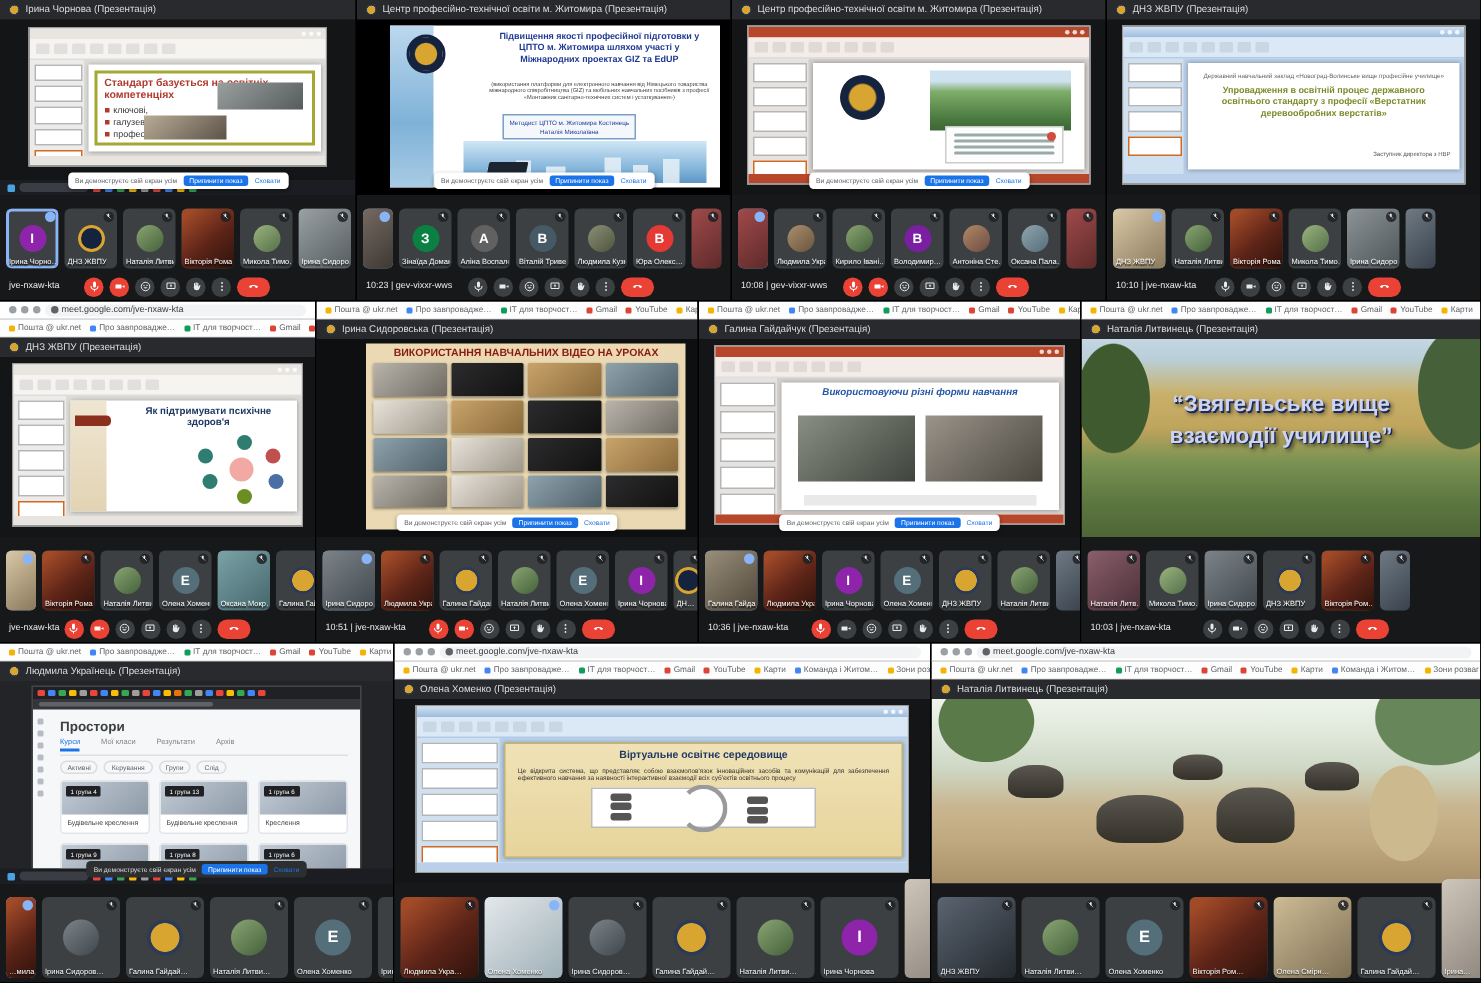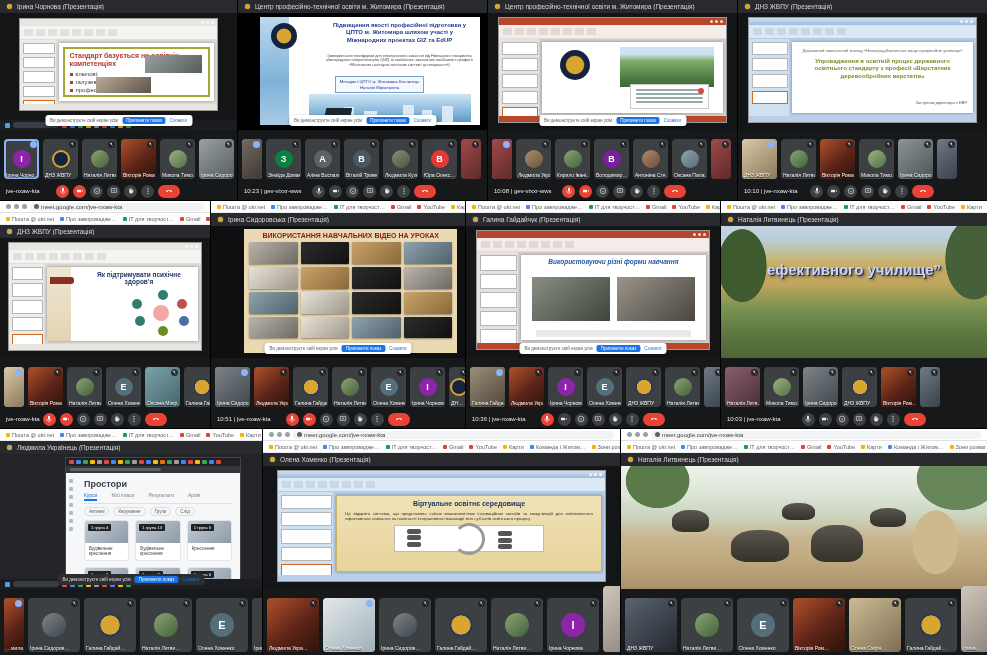--- a/index.html
+++ b/index.html
@@ -89,21 +89,21 @@
     linear-gradient(180deg,#c3d6e2 0%,#b9cfd8 10%,#c9b06a 28%,#bfa45c 45%,#7a9252 62%,#5d7741 82%,#4e6636 100%);}
   .ovl{position:absolute;left:8%;right:8%;top:26%;text-align:center;font-weight:bold;
        color:#ccd4f2;text-shadow:1px 1px 0 #1a2a5e,2px 2px 3px rgba(0,0,0,.6);font-size:15px;line-height:1.35;}
   .photo-classroom{position:absolute;inset:0;background:
     radial-gradient(70px 60px at 10% 12%,#5a7a4a 45%,transparent 46%),
     radial-gradient(90px 70px at 92% 10%,#67875a 45%,transparent 46%),
     radial-gradient(50px 70px at 86% 62%,#cdb98e 45%,transparent 46%),
     linear-gradient(180deg,#eef3ea 0%,#dfe7da 20%,#cdd7c4 38%,#c9b691 58%,#bfa87e 78%,#a8906a 100%);}
   .fig{position:absolute;border-radius:45% 45% 30% 30%;background:linear-gradient(#5a5650,#343129);}
   
-  .shared-browser{position:absolute;left:8%;right:8%;top:2%;bottom:7%;background:#2b2c2f;display:flex;flex-direction:column;border:1px solid #444;margin-left:44px;}
+  .shared-browser{position:absolute;left:8%;right:8%;top:2%;bottom:7%;background:#2b2c2f;display:flex;flex-direction:column;border:1px solid #444;}
   .tabstrip{height:8px;flex:none;display:flex;align-items:center;gap:2px;padding:0 3px;background:#202124;overflow:hidden;}
   .tabstrip i{width:5px;height:4px;border-radius:1px;flex:none;}
   .aurl{height:7px;flex:none;background:#35363a;display:flex;align-items:center;padding:0 4px;}
   .aurl i{display:block;width:55%;height:3px;border-radius:2px;background:#5f6368;}
   .appbody{flex:1;display:flex;background:#f6f7f8;overflow:hidden;}
   .lrail{width:10px;flex:none;display:flex;flex-direction:column;gap:4px;align-items:center;padding-top:6px;}
   .lrail i{width:4px;height:4px;border-radius:1px;background:#b6bcc2;}
   .amain{flex:1;padding:4px 8px;overflow:hidden;}
   .ahead{font-size:9px;color:#3c4043;font-weight:bold;margin:2px 0 3px;}
   .atabs{display:flex;gap:14px;border-bottom:1px solid #e0e0e0;padding-bottom:2px;margin-bottom:3px;}
@@ -1394,21 +1394,22 @@
           <span>Карти</span>
         </span>
       </div>
       <div class="mhead">
         <span class="hav"></span>
         <span>Наталія Литвинець (Презентація)</span>
       </div>
       <div class="stage">
         <div class="photo-building"></div>
         <div class="ovl">
-          <div>ефективного училище”</div>
+          <div>“Звягельське вище</div>
+          <div>взаємодії училище”</div>
         </div>
       </div>
       <div class="strip strip-sm">
         <div class="tile">
           <div class="cam-bg ph-woman2"></div>
           <span class="tname">Наталія Литв…</span>
           <span class="mute">
             <svg viewBox="0 0 24 24">
               <path d="M12 14a3 3 0 0 0 3-3V5a3 3 0 1 0-6 0v6a3 3 0 0 0 3 3z"></path>
               <path d="M4 4l16 16" stroke="currentColor" stroke-width="2.4"></path>

